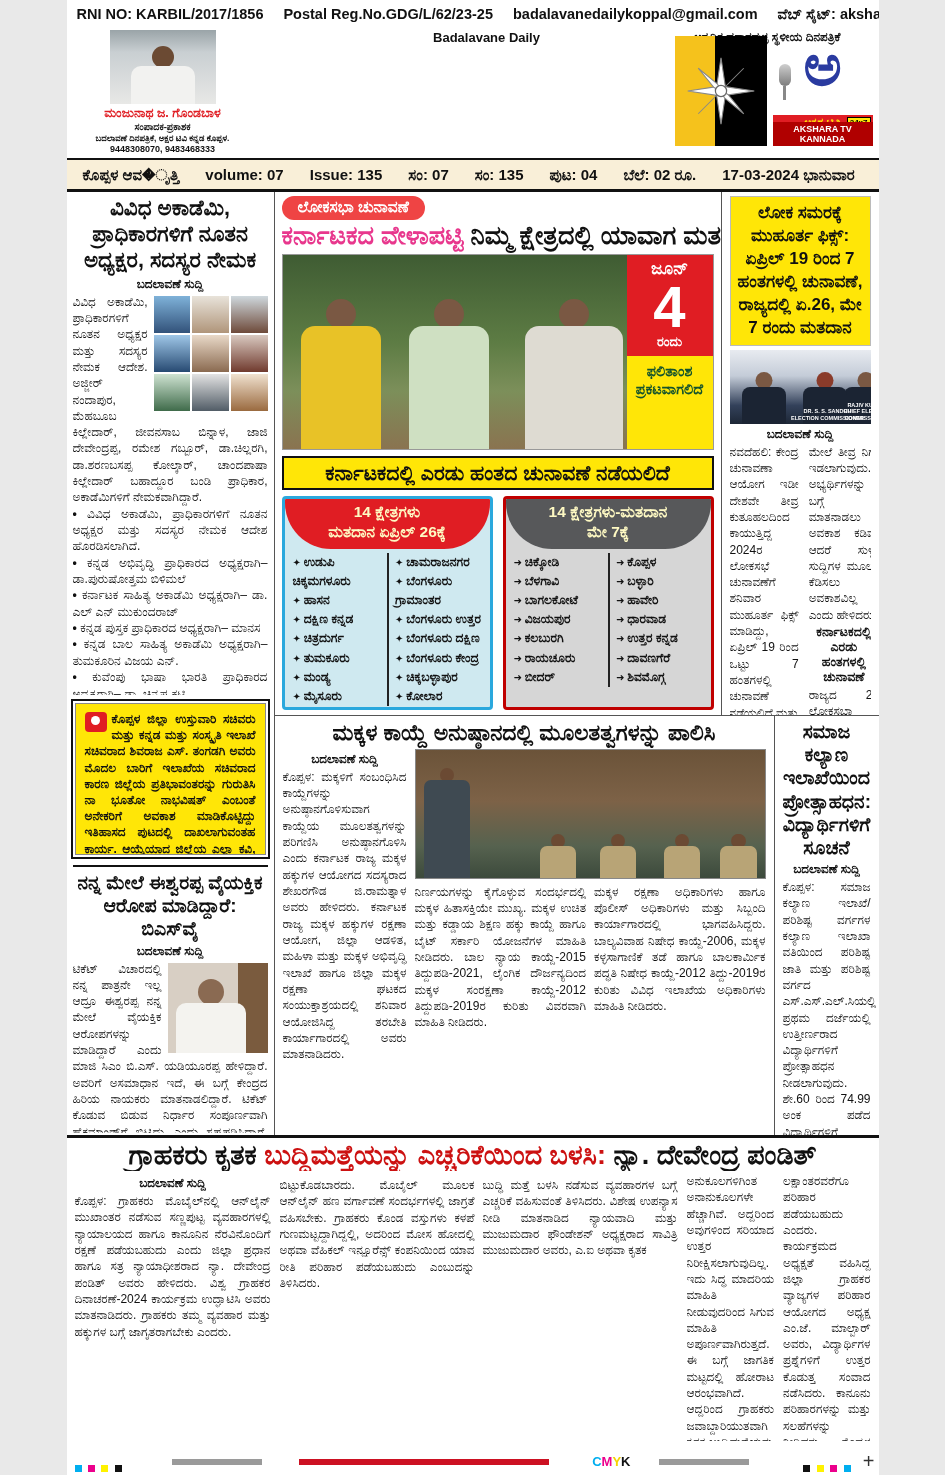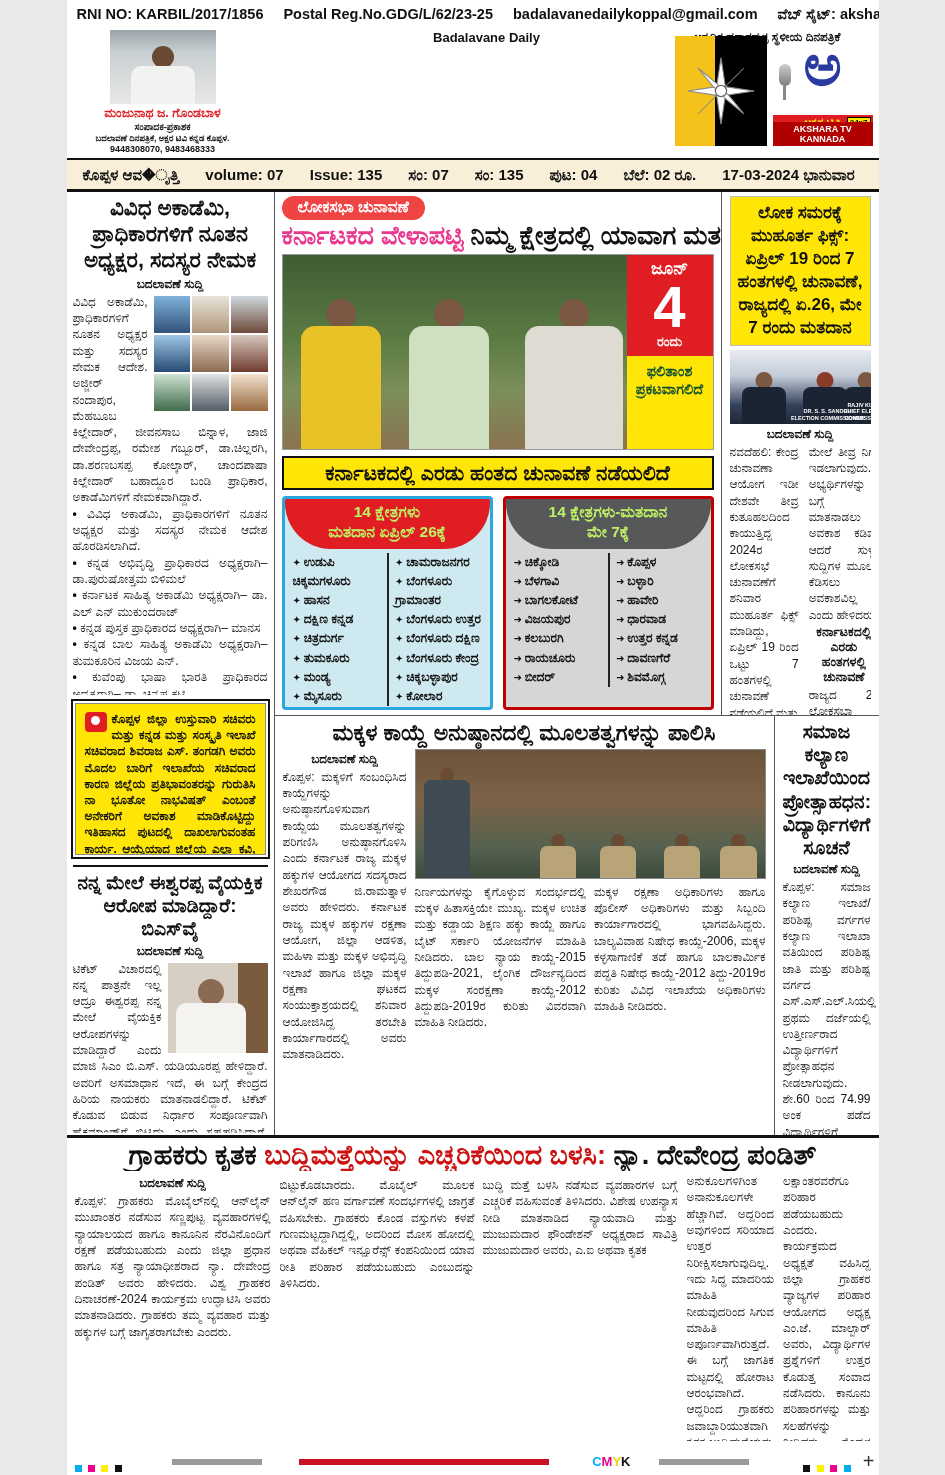--- a/index.html
+++ b/index.html
@@ -101,21 +101,21 @@
   .date-red { background:#e01d23; color:#fff; text-align:center; padding:4px 2px 6px; }
   .date-month { font-weight:bold; font-size:17px; display:block; }
   .date-day { font-weight:bold; font-size:58px; line-height:0.95; display:block; }
   .date-suffix { font-weight:bold; font-size:13px; display:block; }
   .date-result { color:#14532d; font-weight:bold; font-size:14.5px; text-align:center; padding:6px 3px; line-height:1.25; }
   .yellow-banner { background:#ffe607; border:2px solid #111; font-weight:bold; font-size:20.5px; text-align:center; padding:3px 2px; margin:6px 0; white-space:nowrap; overflow:hidden; }
   .boxes { display:grid; grid-template-columns:1fr 1fr; gap:10px; height:214px; }
   .cbox { border-radius:4px; overflow:hidden; position:relative; }
   .cbox-apr { background:#cfe9f0; border:3px solid #2aa8dd; }
   .cbox-may { background:#d6d6d6; border:3px solid #c00000; }
-  .cbox-head { color:#bef264; font-weight:bold; text-align:center; font-size:15.5px; line-height:1.3; padding:3px 4px 7px; border-radius:0 0 46px 46px; }
+  .cbox-head { color:#fef9c3; font-weight:bold; text-align:center; font-size:15.5px; line-height:1.3; padding:3px 4px 7px; border-radius:0 0 46px 46px; }
   .cbox-apr .cbox-head { background:#e01d23; }
   .cbox-may .cbox-head { background:#57585a; }
   .cbox-cols { display:grid; grid-template-columns:1fr 1fr; padding:4px 4px 2px 8px; }
   .cbox-cols .c1 { border-right:2px solid #222; padding-right:3px; }
   .cbox-cols .c2 { padding-left:6px; }
   .ci { font-size:12.3px; font-weight:bold; line-height:1.55; }
   .cbox-apr .ci::before { content:"✦ "; font-size:10px; }
   .cbox-may .ci::before { content:"➜ "; font-size:10px; }
 
   

